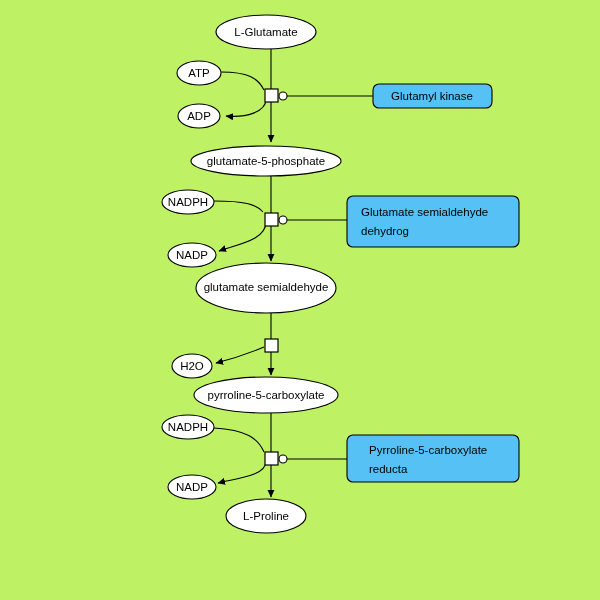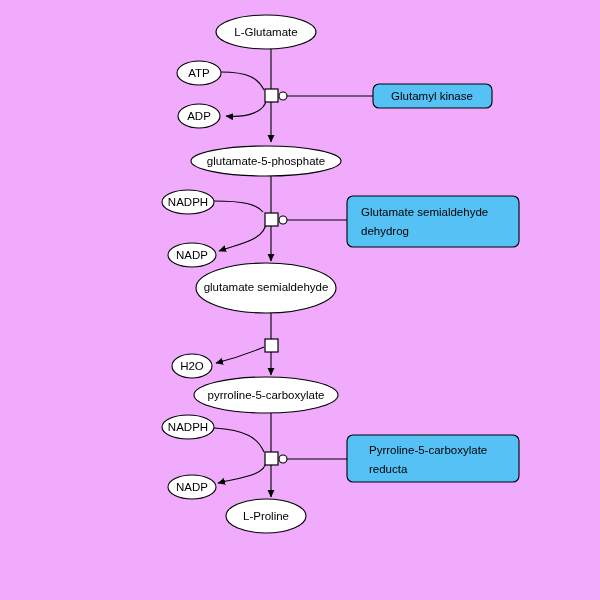--- a/index.html
+++ b/index.html
@@ -4,21 +4,21 @@
 <style>
   html, body {
     margin: 0;
     padding: 0;
     background: #ffffff;
   }
   #canvas {
     position: relative;
     width: 600px;
     height: 600px;
-    background: #f0abfc;
+    background: #bef264;
     overflow: hidden;
     font-family: "Liberation Sans", sans-serif;
   }
   svg#diagram {
     display: block;
     width: 600px;
     height: 600px;
   }
   .edge {
     fill: none;

